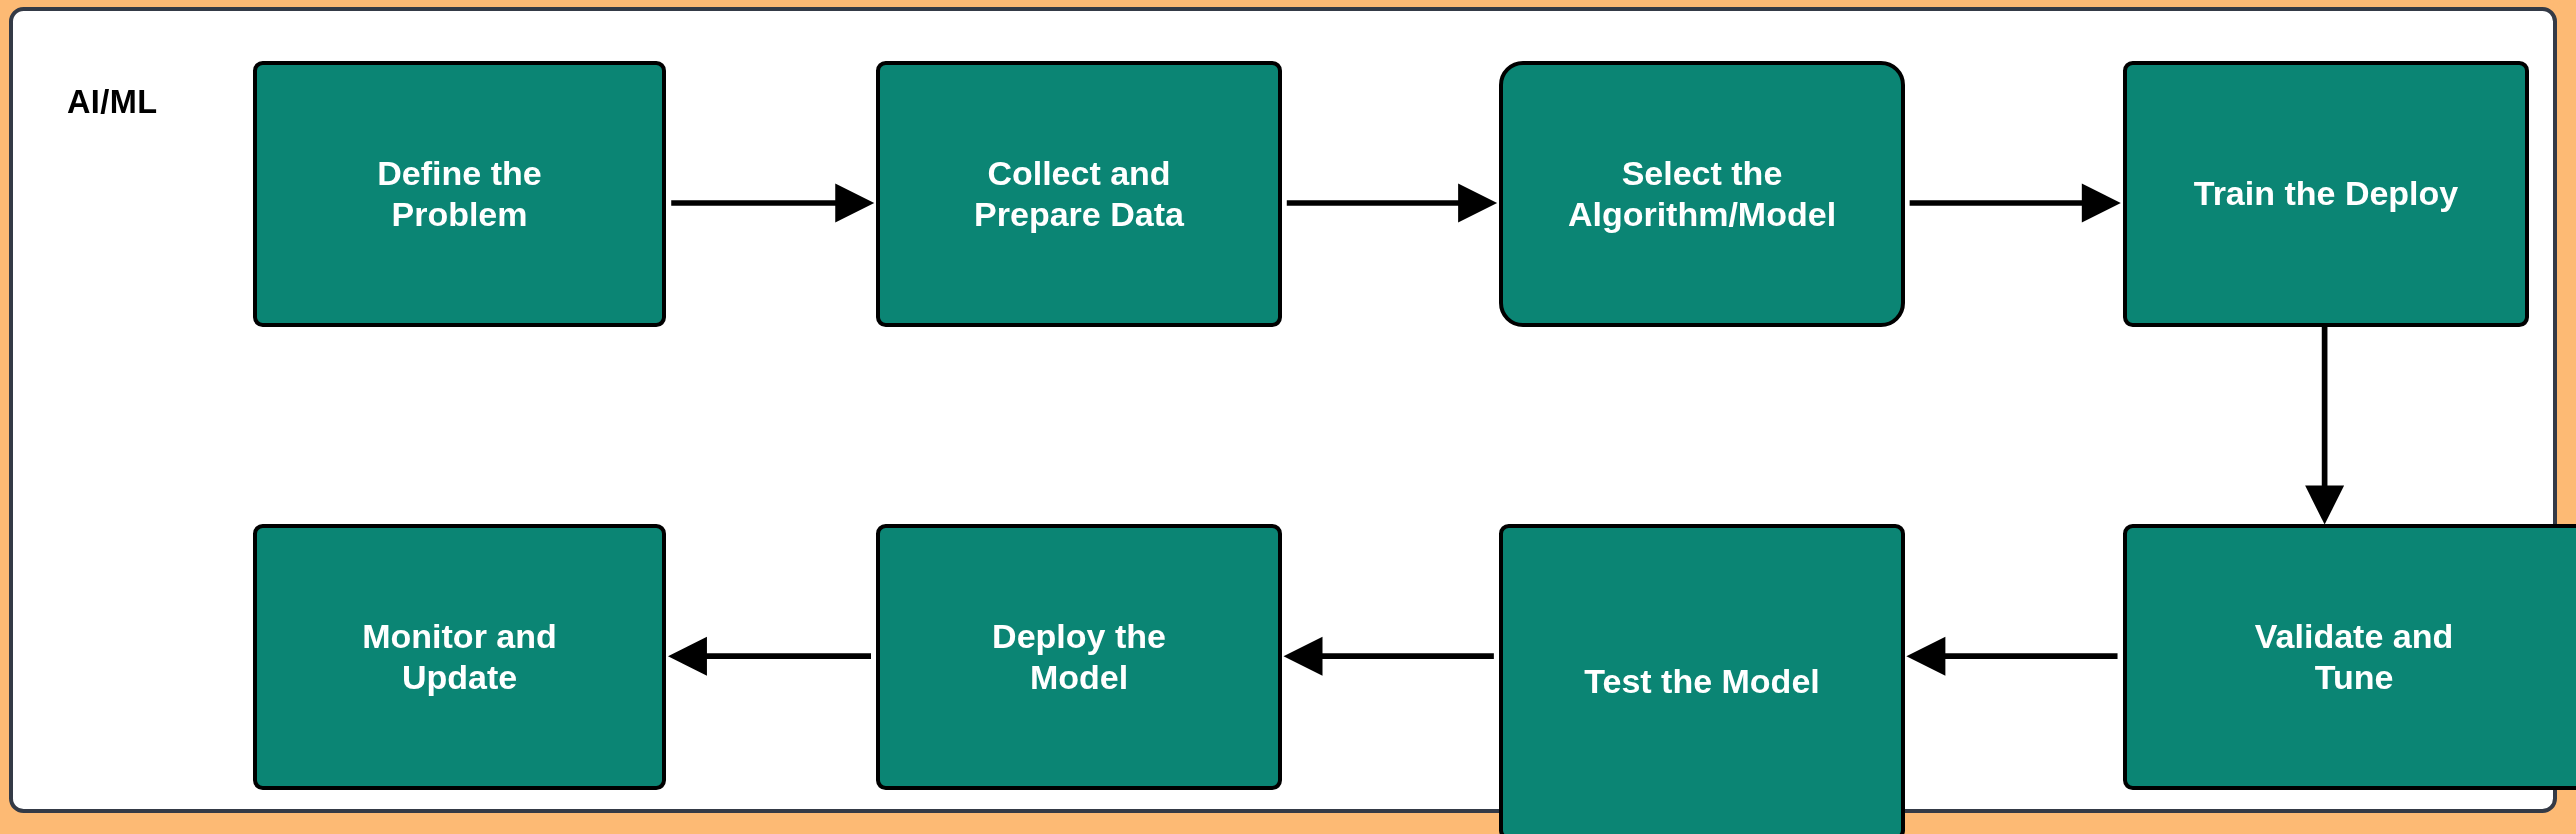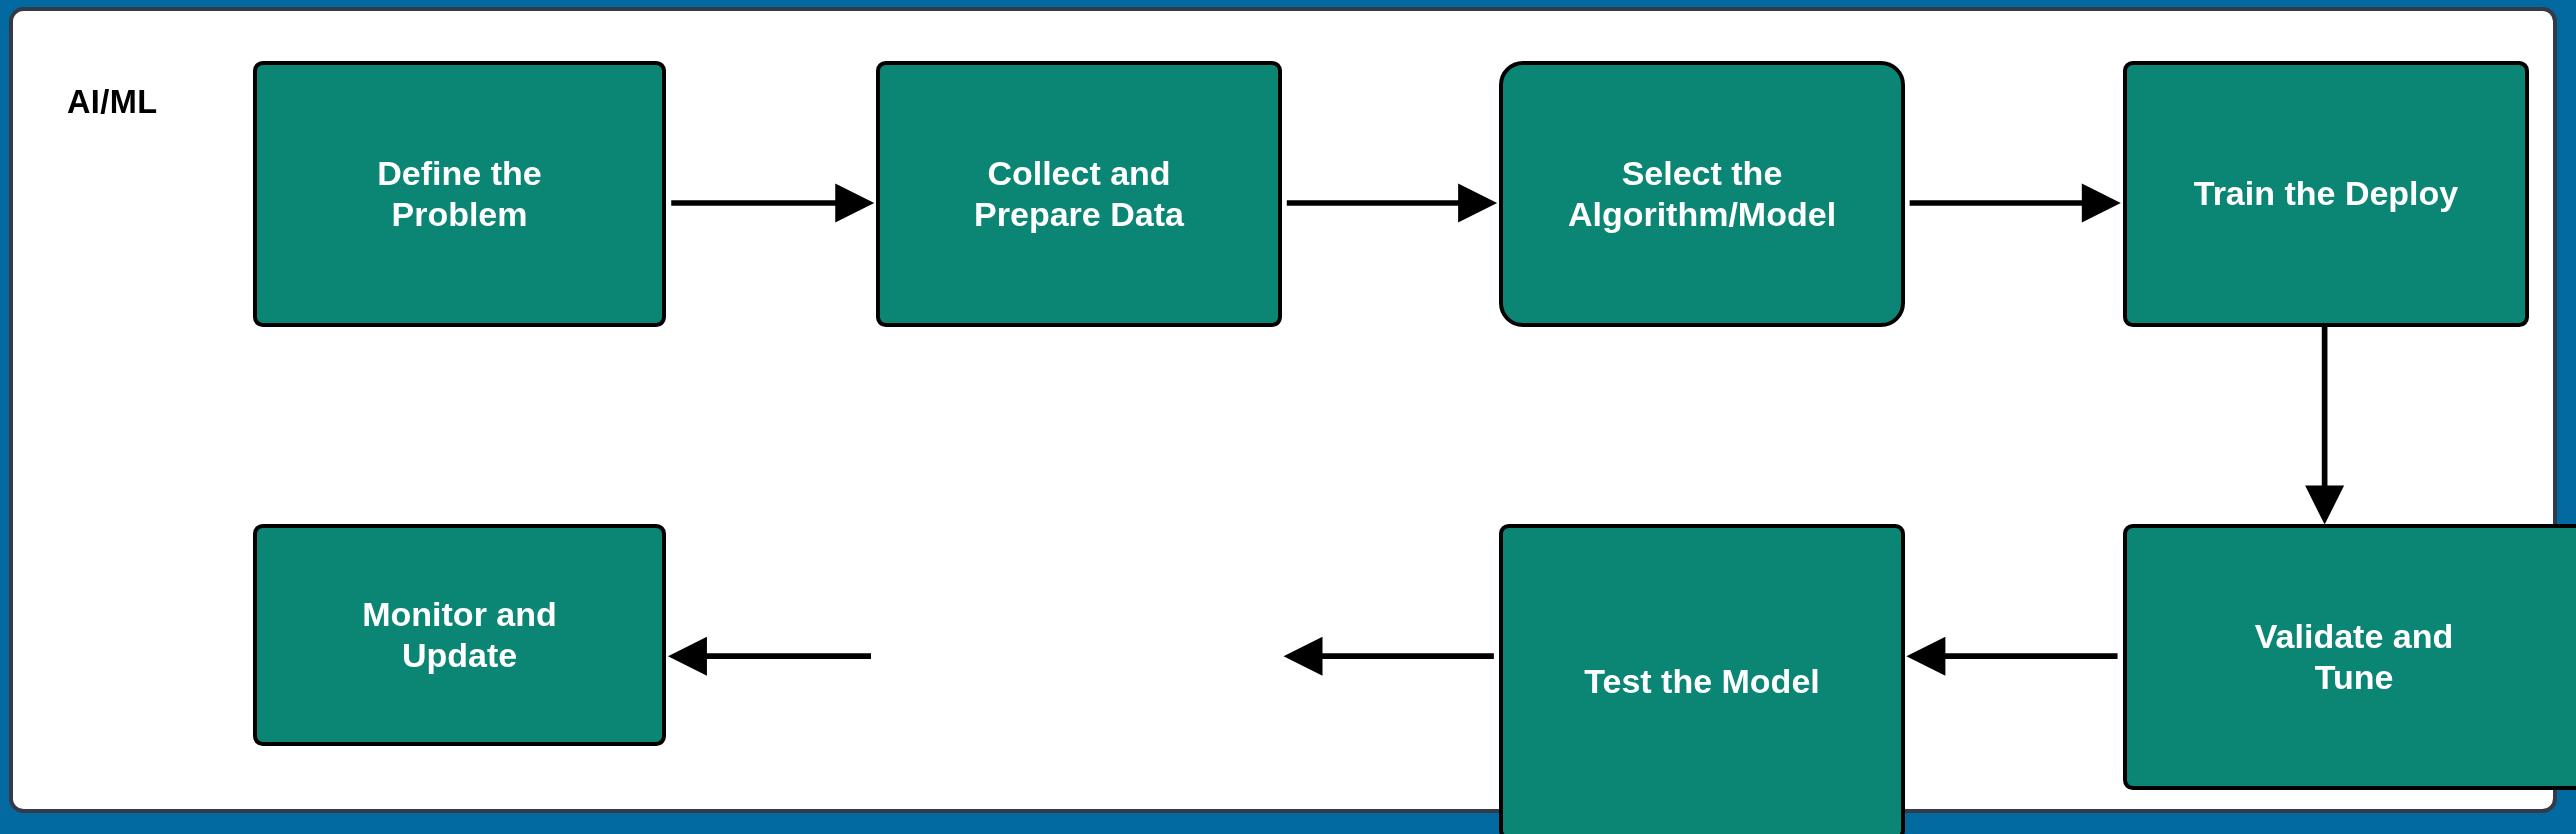--- a/index.html
+++ b/index.html
@@ -7,21 +7,21 @@
     padding: 0;
     background: #ffffff;
   }
   body {
     font-family: "Liberation Sans", sans-serif;
   }
   #stage {
     position: relative;
     width: 2576px;
     height: 834px;
-    background: #0369a1;
+    background: #fdba74;
     overflow: hidden;
   }
   #diagram-frame {
     position: absolute;
     left: 9px;
     top: 7.3px;
     width: 2548px;
     height: 806px;
     box-sizing: border-box;
     border: 4.1px solid #343a46;
@@ -141,20 +141,24 @@
 
   <div class="node" style="left:2123px; top:524px; width:462px; height:266px;">
     <span class="node-label">Validate and
 Tune</span>
   </div>
 
   <div class="node" style="left:1499px; top:524px; width:406px; height:316px;">
     <span class="node-label">Test the Model</span>
   </div>
 
+  <div class="node" style="left:876px; top:524px; width:406px; height:266px;">
+    <span class="node-label">Deploy the
+Model</span>
+  </div>
 
-  <div class="node" style="left:253px; top:524px; width:413px; height:222px;">
+  <div class="node" style="left:253px; top:524px; width:413px; height:266px;">
     <span class="node-label">Monitor and
 Update</span>
   </div>
 
 </div>
 
 
 </body></html>

